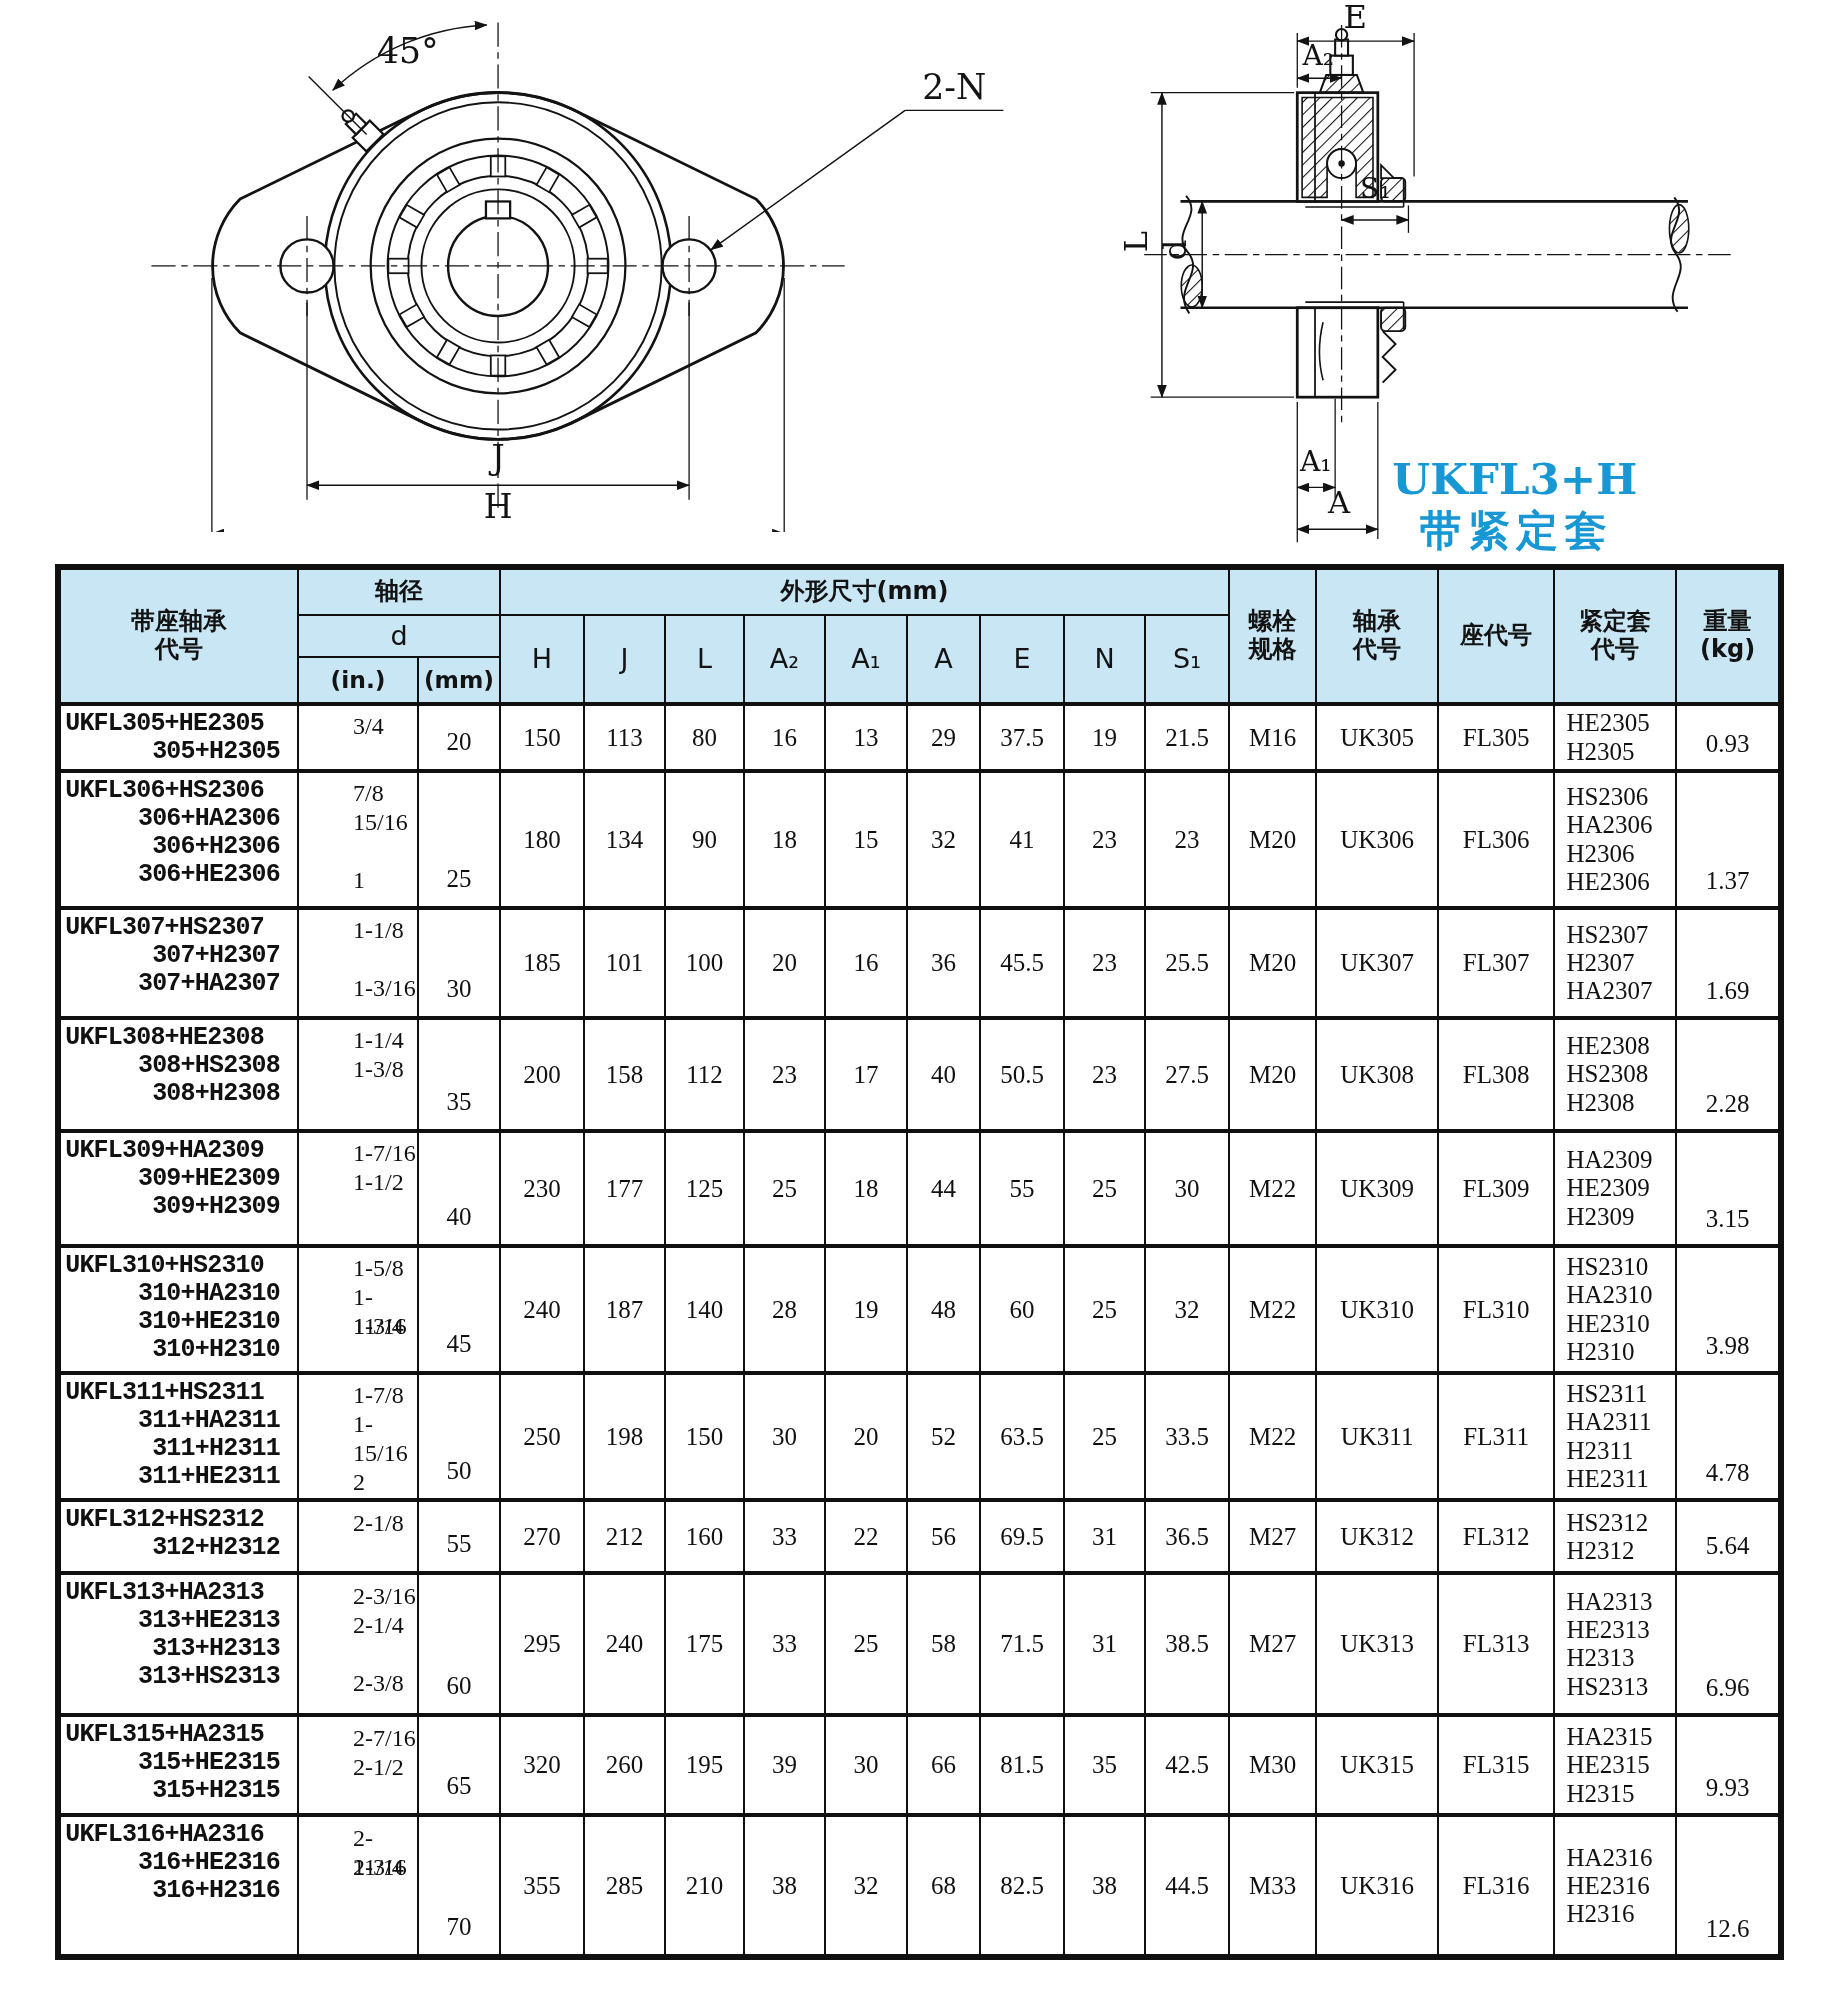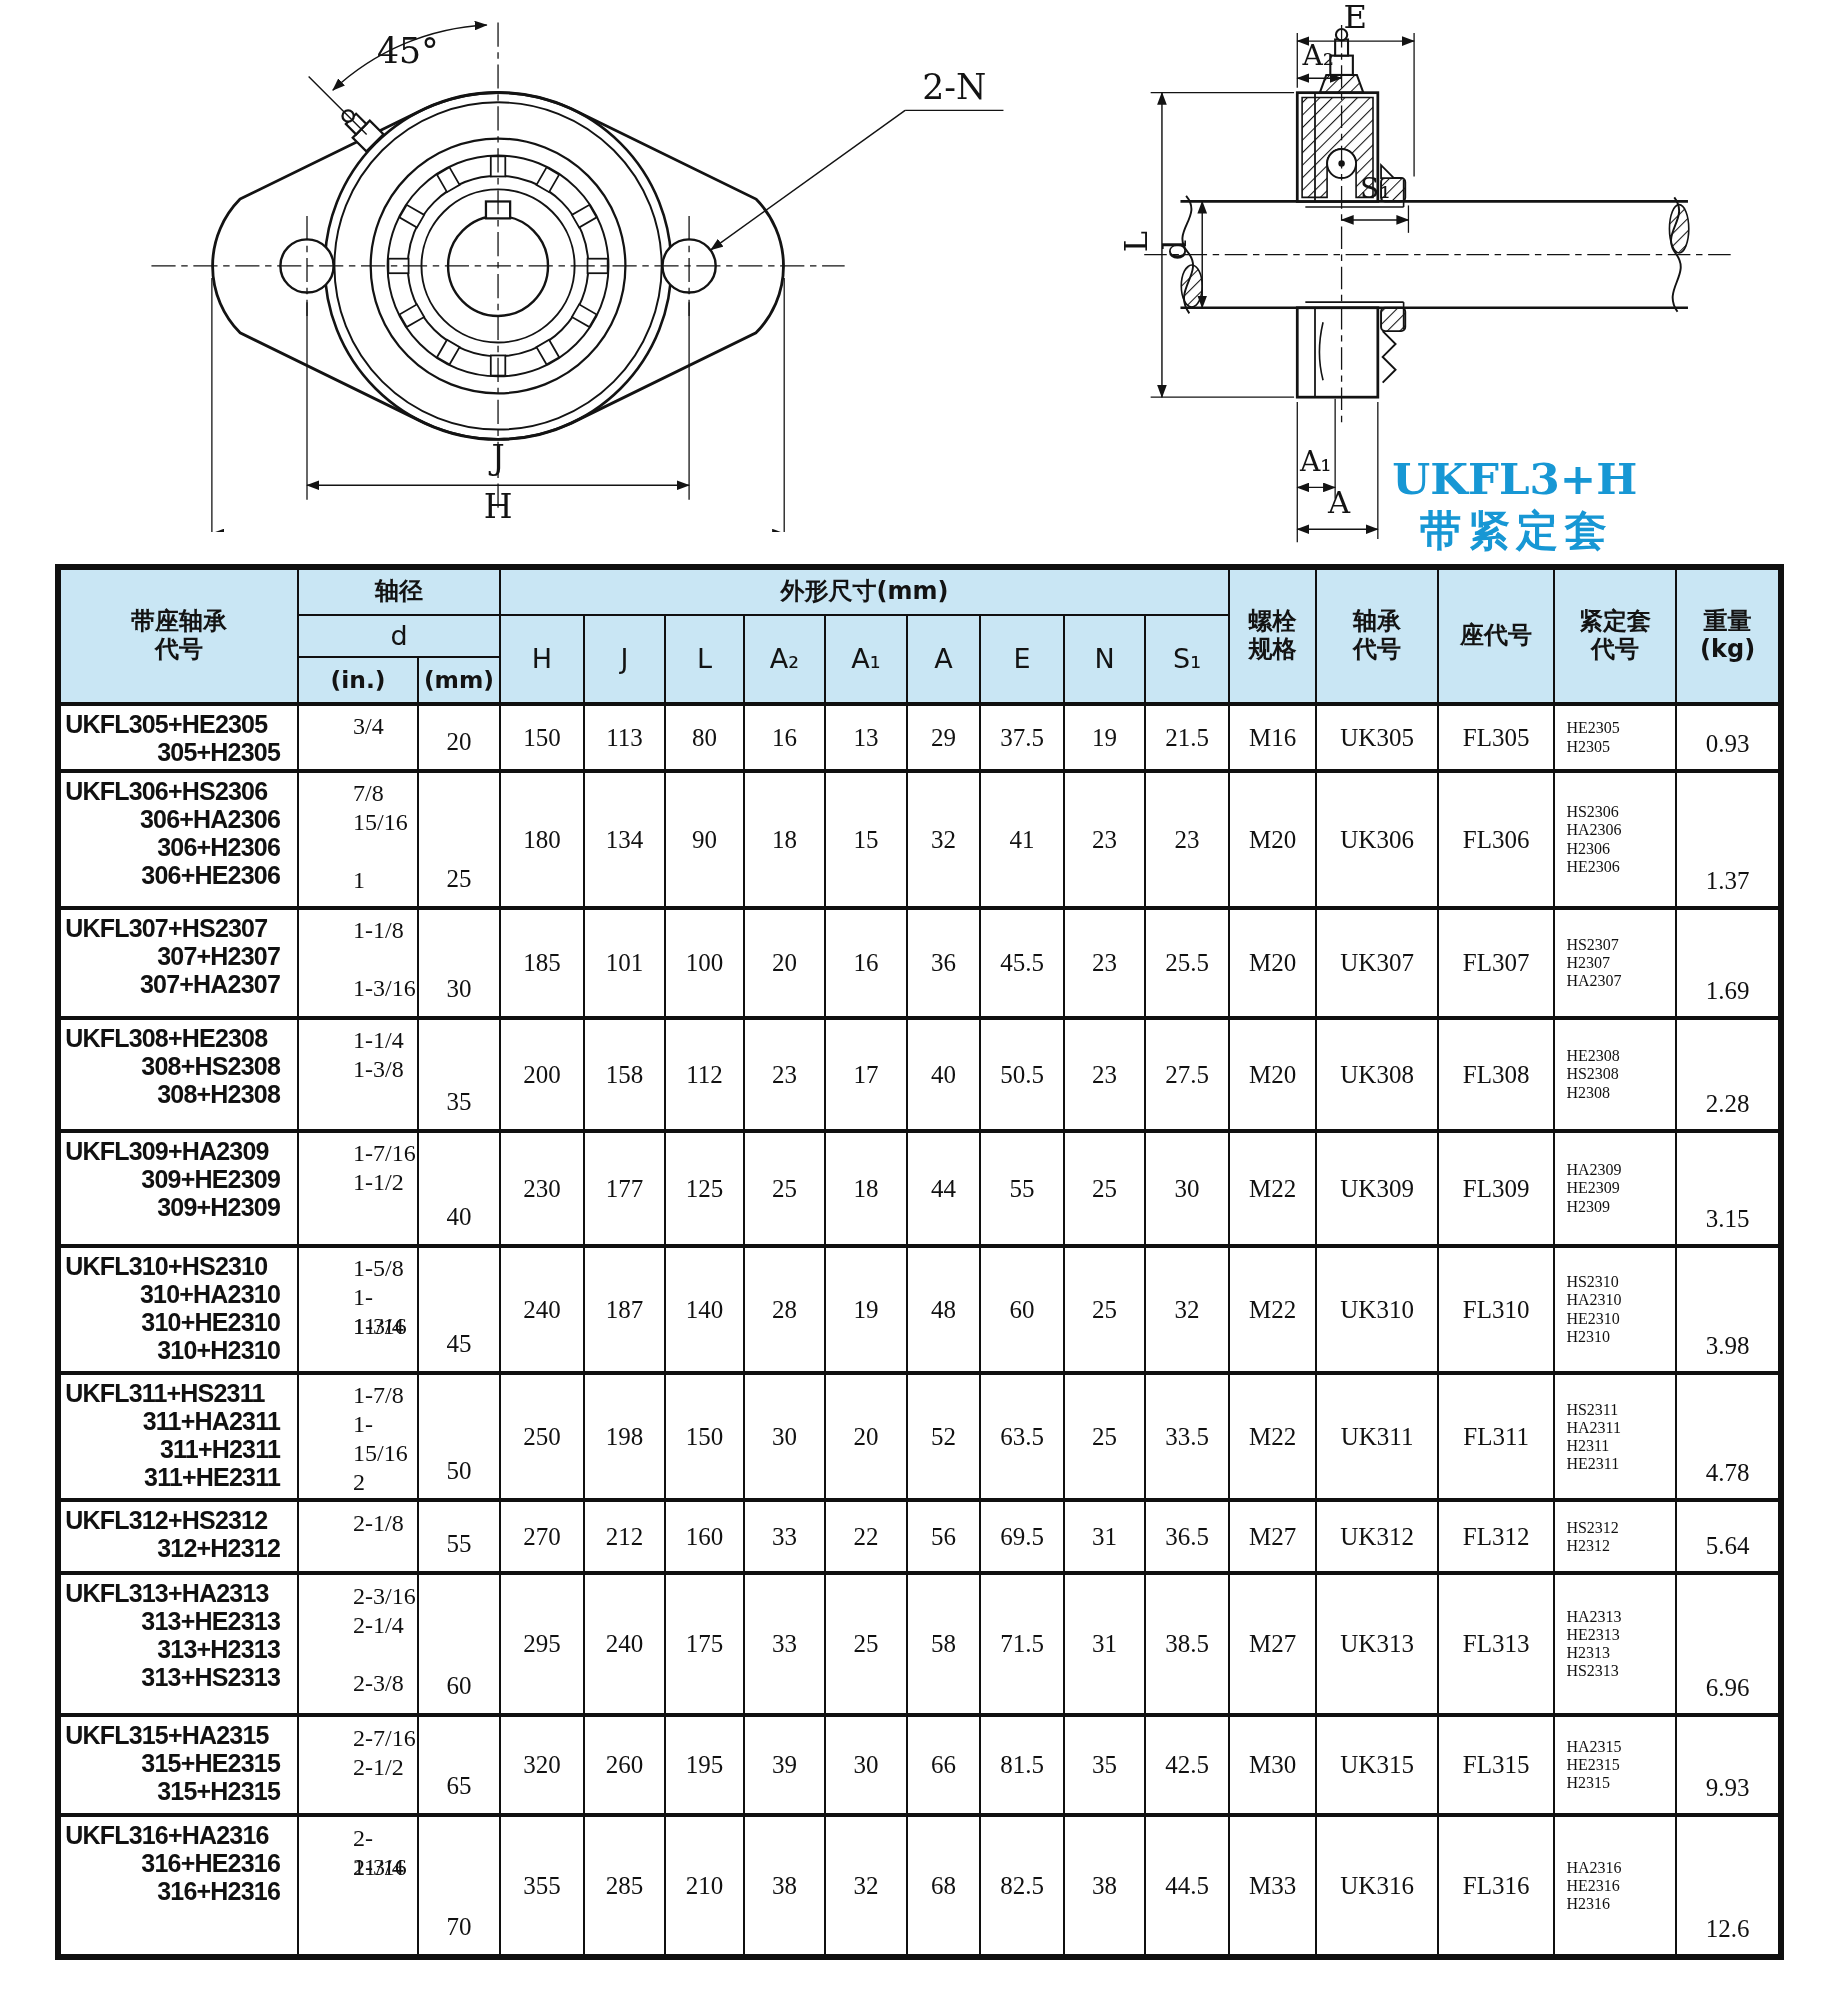--- a/index.html
+++ b/index.html
@@ -23,30 +23,30 @@
   tbody tr{border-top:4.8px solid var(--ink);}
   td.hc{
     background:var(--hbg);text-align:center;vertical-align:middle;
     font-weight:700;font-size:24px;line-height:1.15;
     font-family:"DejaVu Sans","Liberation Sans",sans-serif;
   }
   td.hc.dim{font-weight:400;font-size:27px;}
   td.hc.unit{font-size:23.4px;}
   tbody td{font-family:"Liberation Serif","DejaVu Serif",serif;font-size:25px;color:#111;}
   td.codes{vertical-align:top;padding-top:4px;
-    font-family:Liberation Sans, sans-serif;
+    font-family:Liberation Mono, monospace;
     font-weight:700;font-size:25px;letter-spacing:-0.8px;line-height:1.12;}
   td.codes .ln{white-space:nowrap;}
   td.codes .lt{text-align:left;padding-left:3.2px;}
   td.codes .rt{text-align:right;padding-right:16px;}
   td.inch{vertical-align:top;padding-top:6.4px;padding-left:18px;font-size:24px;line-height:1.2;}
   td.inch .ln{height:29px;margin-left:36px;}
   td.mm{vertical-align:bottom;text-align:center;padding-bottom:13px;font-size:25px;}
   td.num{vertical-align:middle;text-align:center;}
-  td.sleeves{vertical-align:middle;padding-left:11.3px;font-size:16px;line-height:1.13;}
+  td.sleeves{vertical-align:middle;padding-left:11.3px;font-size:25px;line-height:1.13;}
   td.weight{vertical-align:bottom;text-align:center;padding-bottom:11.3px;margin-left:20px;}
 </style>
 </head>
 <body>
 
 <div class="abs" style="left:95px;top:12px;width:927px;height:520px">
 <svg width="927" height="520" viewBox="-500 -315 1150 645">
   <defs>
     <marker id="arrA" markerWidth="16" markerHeight="12" refX="15" refY="6" orient="auto-start-reverse" markerUnits="userSpaceOnUse">
       <path d="M0,0 L16,6 L0,12 Z" fill="#131313"></path>

